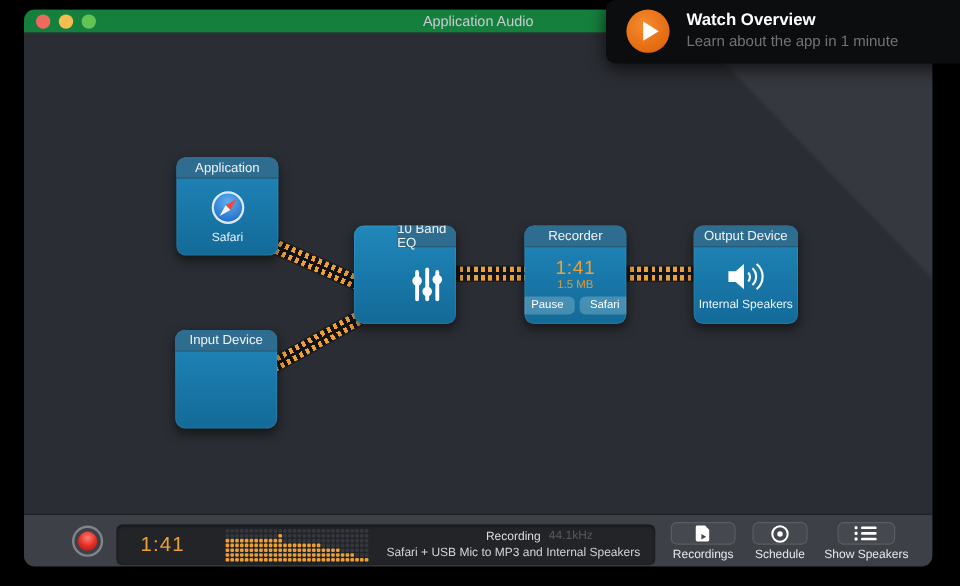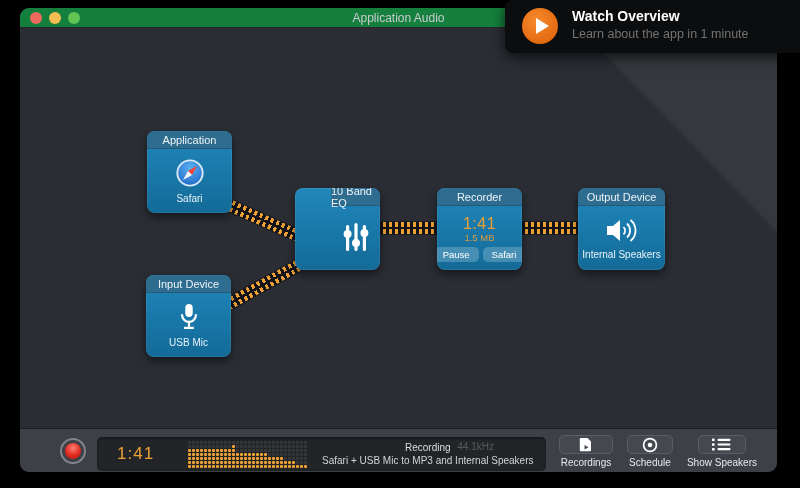--- a/index.html
+++ b/index.html
@@ -137,31 +137,20 @@
               <polygon points="16,26.5 19,16 13,16" fill="#f4f6f8"></polygon>
             </g>
           </svg>
         </span>
         <span class="block-label">Safari</span>
       </div>
     </div>
 
     <div class="block" style="left:126px; top:247px;">
       <div class="block-header">Input Device</div>
-      <div class="block-body">
-        <span>
-          <svg width="26" height="30" viewBox="0 0 24 26">
-            <rect x="8.6" y="1" width="6.8" height="12" rx="3.4" fill="#fff"></rect>
-            <path d="M5.5 10.5 a6.5 7 0 0 0 13 0" stroke="#fff" stroke-width="2" fill="none"></path>
-            <line x1="12" y1="18" x2="12" y2="22" stroke="#fff" stroke-width="2"></line>
-            <line x1="7.5" y1="23" x2="16.5" y2="23" stroke="#fff" stroke-width="2"></line>
-          </svg>
-        </span>
-        <span class="block-label">USB Mic</span>
-      </div>
     </div>
 
     <div class="block" style="left:275px; top:160px;padding-left:36px;">
       <div class="block-header">10 Band EQ</div>
       <div class="block-body">
         <span>
           <svg width="34" height="34" viewBox="0 0 34 34">
             <rect x="7" y="4" width="3.2" height="26" rx="1.6" fill="#fff"></rect>
             <rect x="15.4" y="2" width="3.2" height="28" rx="1.6" fill="#fff"></rect>
             <rect x="23.8" y="4" width="3.2" height="26" rx="1.6" fill="#fff"></rect>

